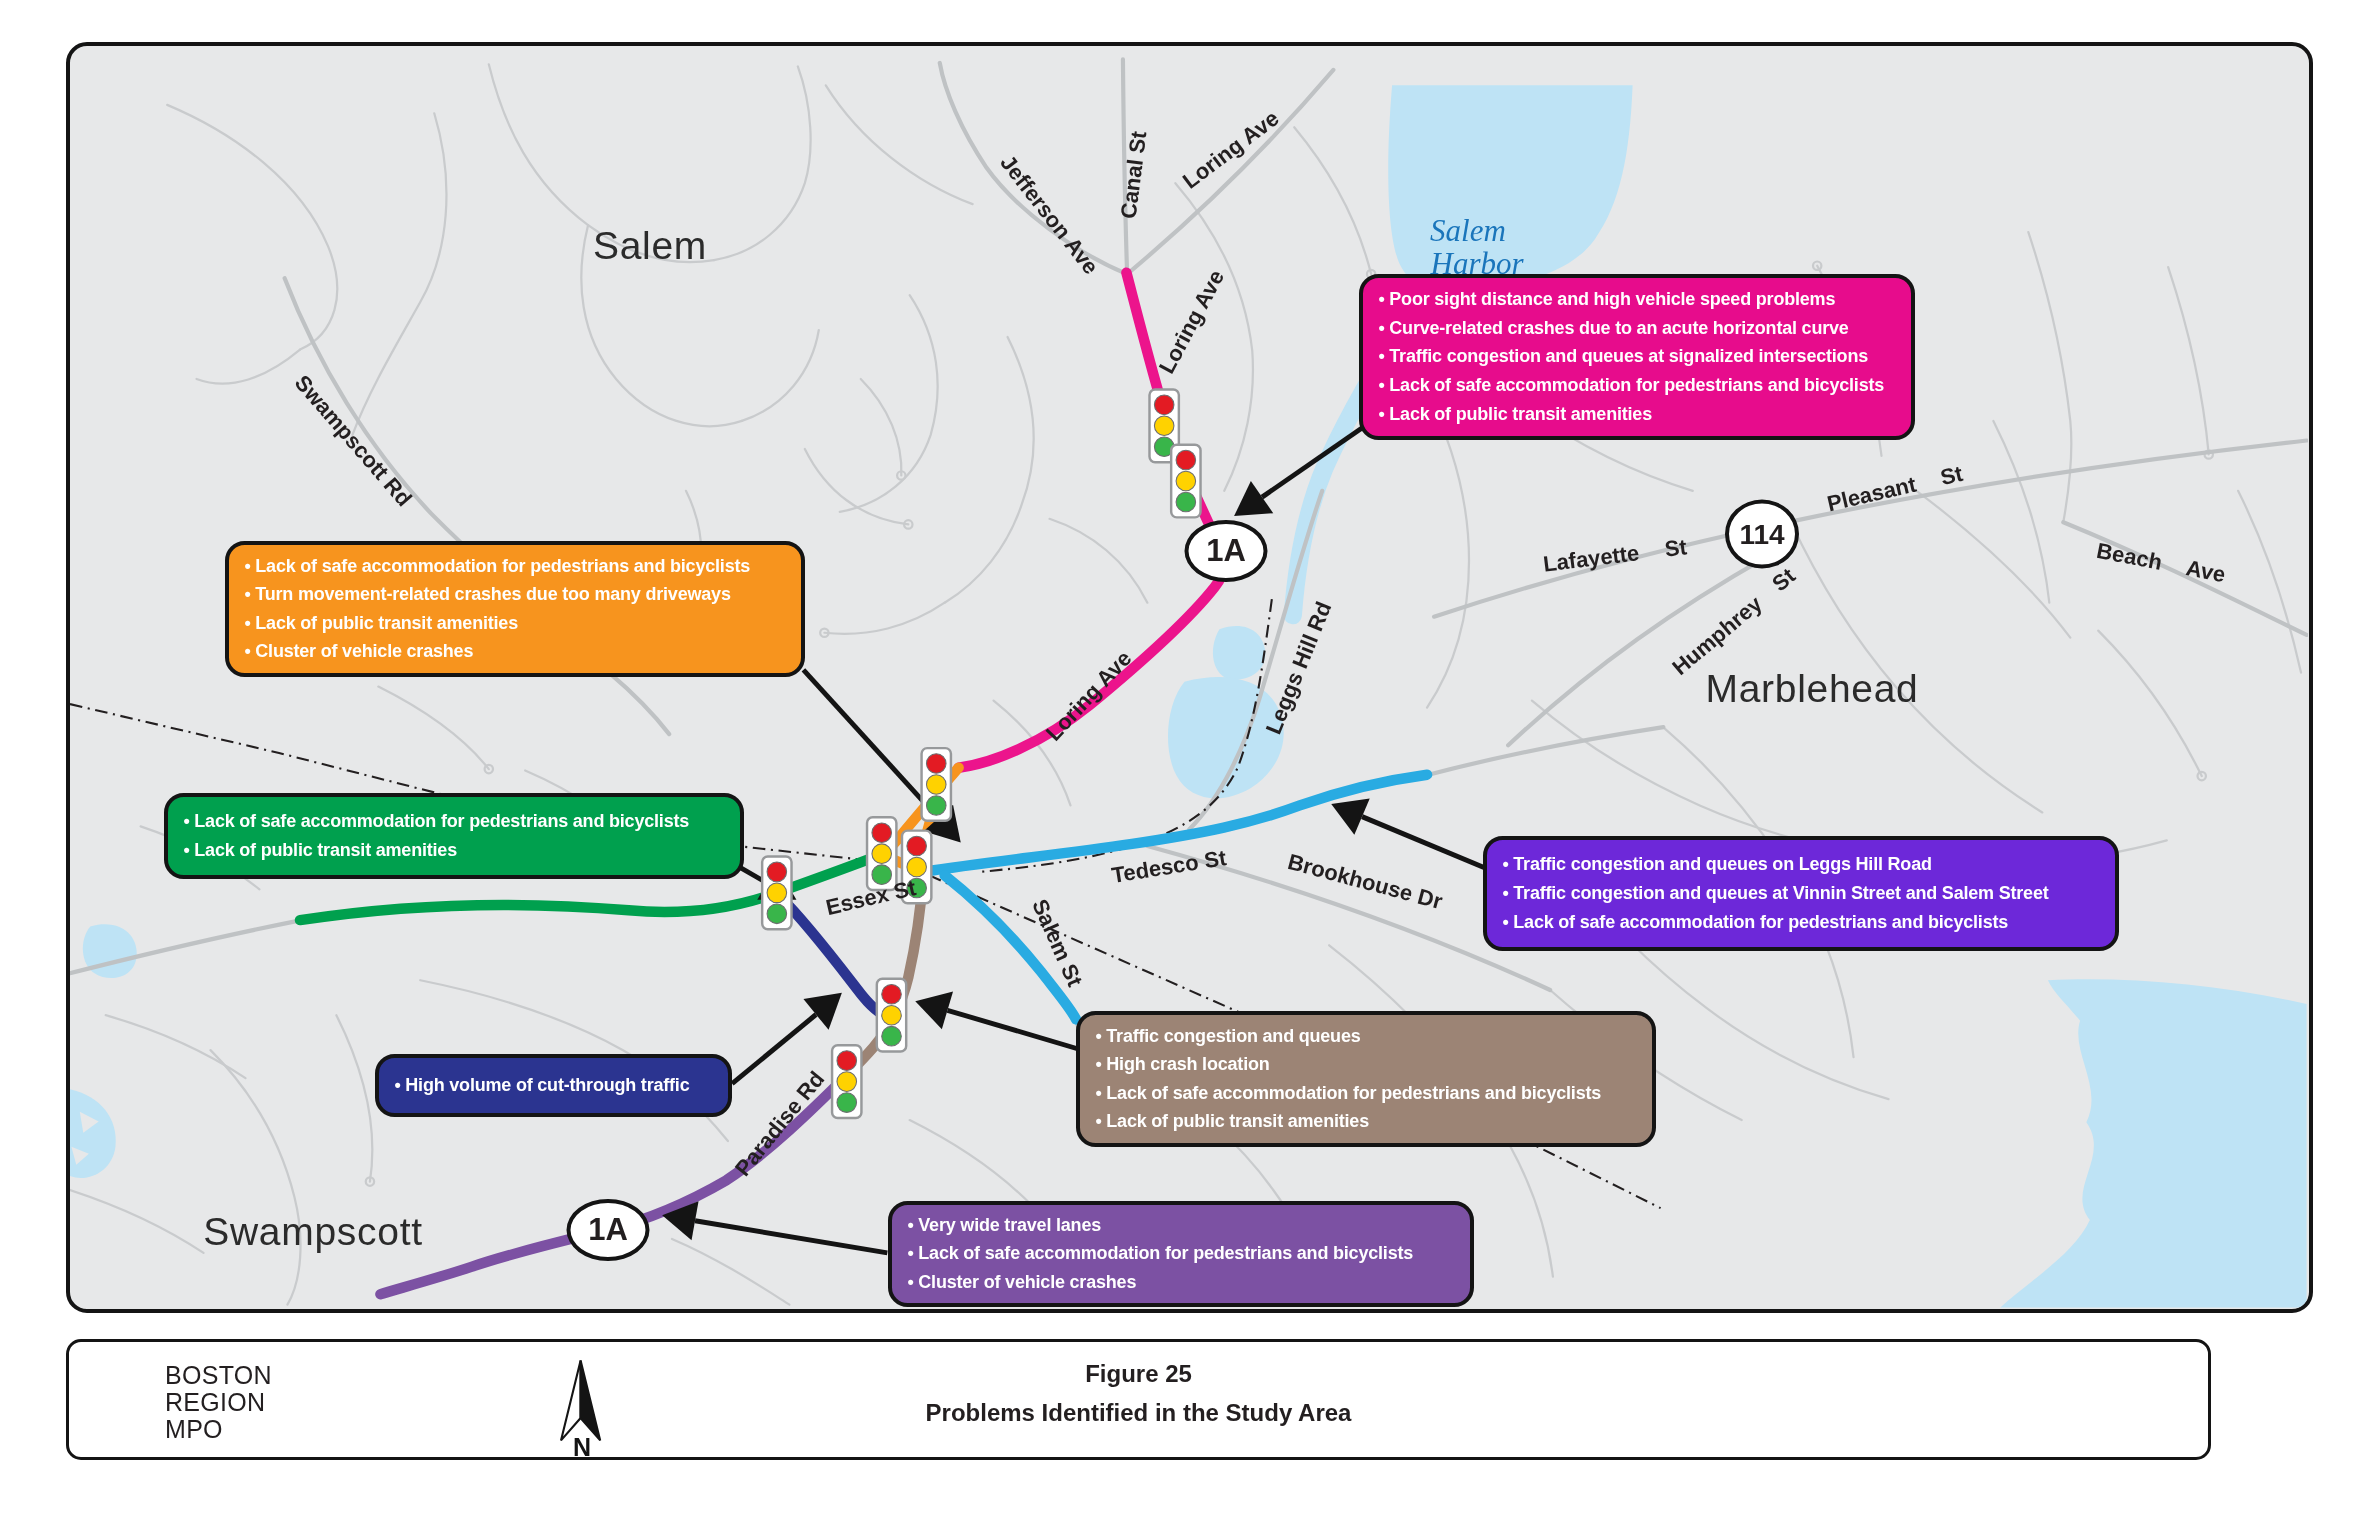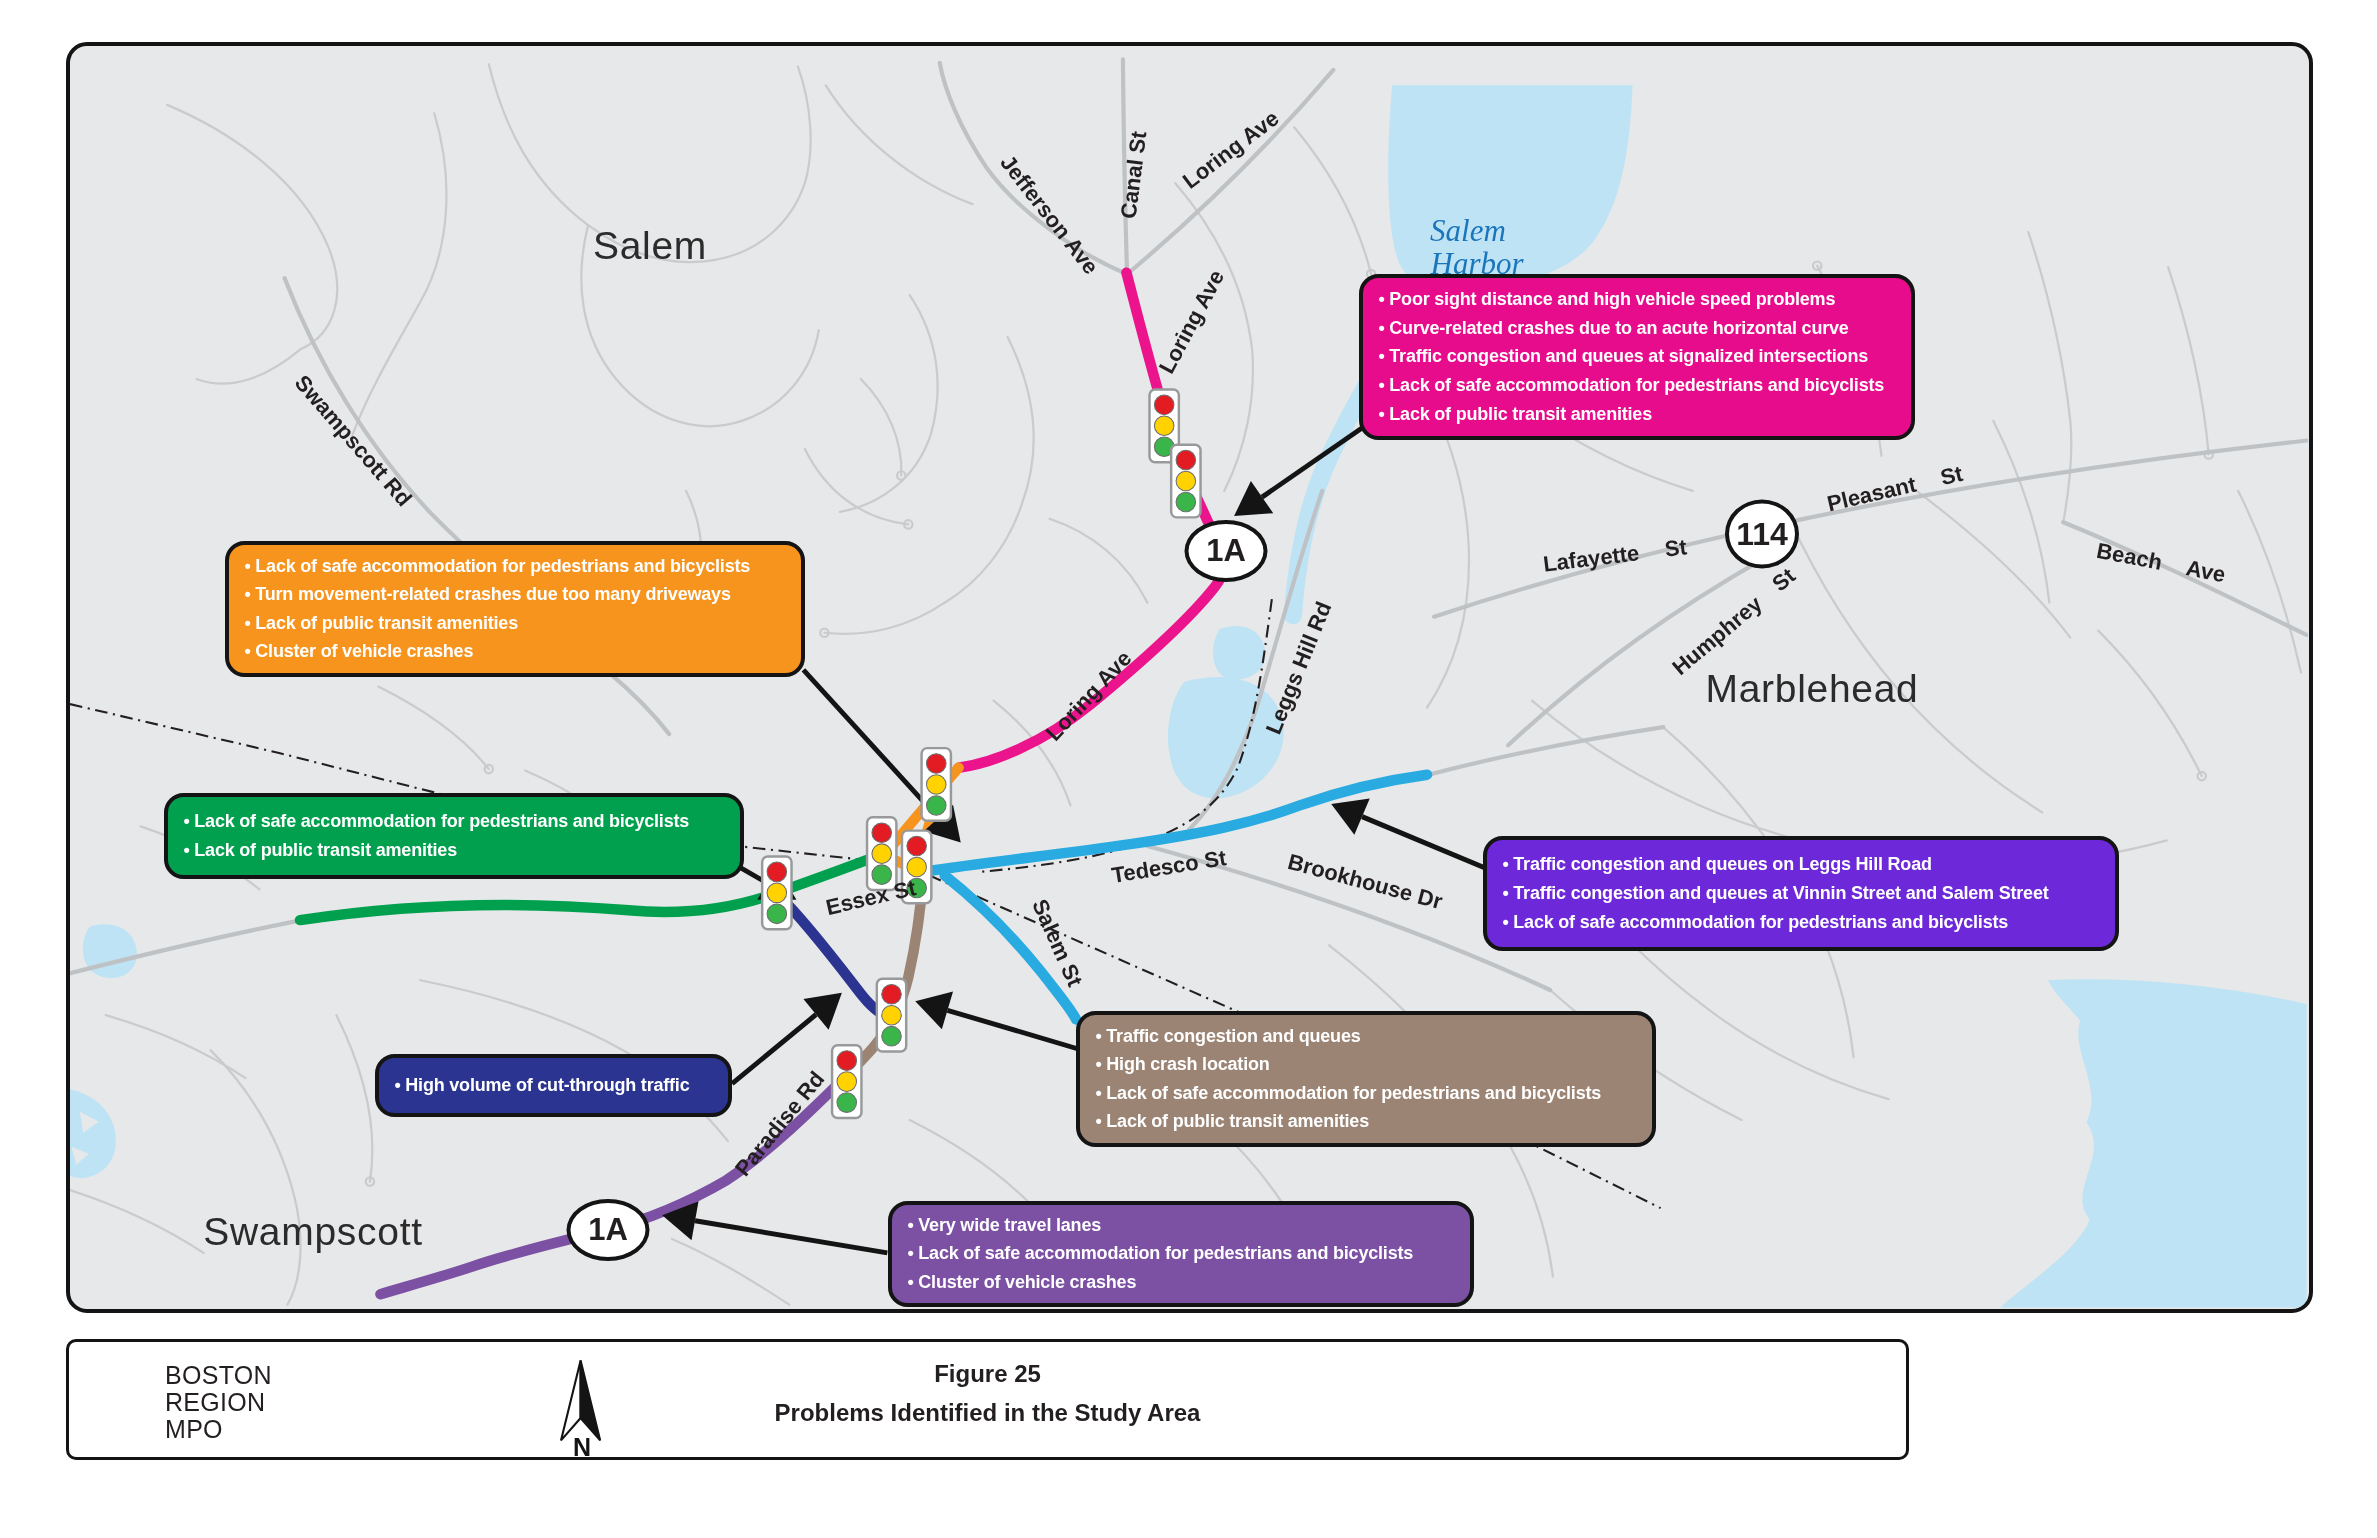--- a/index.html
+++ b/index.html
@@ -47,22 +47,22 @@
   .callout p::before{content:"\2022\00a0";}
   .c-pink{background:#E70C8C;}
   .c-orange{background:#F7941E;}
   .c-green{background:#00A04E;}
   .c-blue{background:#6d28d9;}
   .c-navy{background:#2B3490;}
   .c-brown{background:#9C8475;}
   .c-purple{background:#7C51A3;}
   
   .footer{
-    position:absolute;left:66px;top:1339px;width:1843px;height:121px;
-    box-sizing:border-box;background:#fff;border:3.5px solid #141414;border-radius:10px;z-index:7;
+    position:absolute;left:66px;top:1339px;width:2145px;height:121px;
+    box-sizing:border-box;background:#fff;border:3.5px solid #141414;border-radius:15px;z-index:7;
   }
   .org{position:absolute;left:96px;top:19.6px;font-size:25px;line-height:27px;letter-spacing:0.3px;}
   .figtitle{position:absolute;left:50%;top:18px;transform:translateX(-50%);text-align:center;}
   .figtitle .l1{font-size:24px;font-weight:bold;}
   .figtitle .l2{font-size:24px;font-weight:bold;margin-top:11px;}
   .study{
     position:absolute;right:43px;top:15.4px;text-align:right;
     font-style:italic;font-size:21px;line-height:26px;
   }
   .north{position:absolute;left:540px;top:1355px;width:84px;height:105px;z-index:8;}
@@ -265,21 +265,21 @@
     </g>
   </svg>
 </div>
 
 <div class="shield" style="left:1226px;top:551px;width:83px;height:62px;">
     <span>1A</span>
   </div>
 <div class="shield" style="left:608px;top:1230px;width:83px;height:62px;">
     <span>1A</span>
   </div>
-<div class="shield" style="left:1762px;top:534px;width:74px;height:69px;font-size:32px;">
+<div class="shield" style="left:1762px;top:534px;width:74px;height:69px;font-size:28px;">
     <span>114</span>
   </div>
 
 <div class="town" style="left:650px;top:246px;">Salem</div>
 <div class="town" style="left:1812px;top:689px;">Marblehead</div>
 <div class="town" style="left:313px;top:1232px;">Swampscott</div>
 <div class="harbor" style="left:1468px;top:231px;">Salem</div>
 <div class="harbor" style="left:1477px;top:264px;">Harbor</div>
 
 <div class="street" style="left:1049px;top:215px;--r:52deg;">Jefferson Ave</div>

